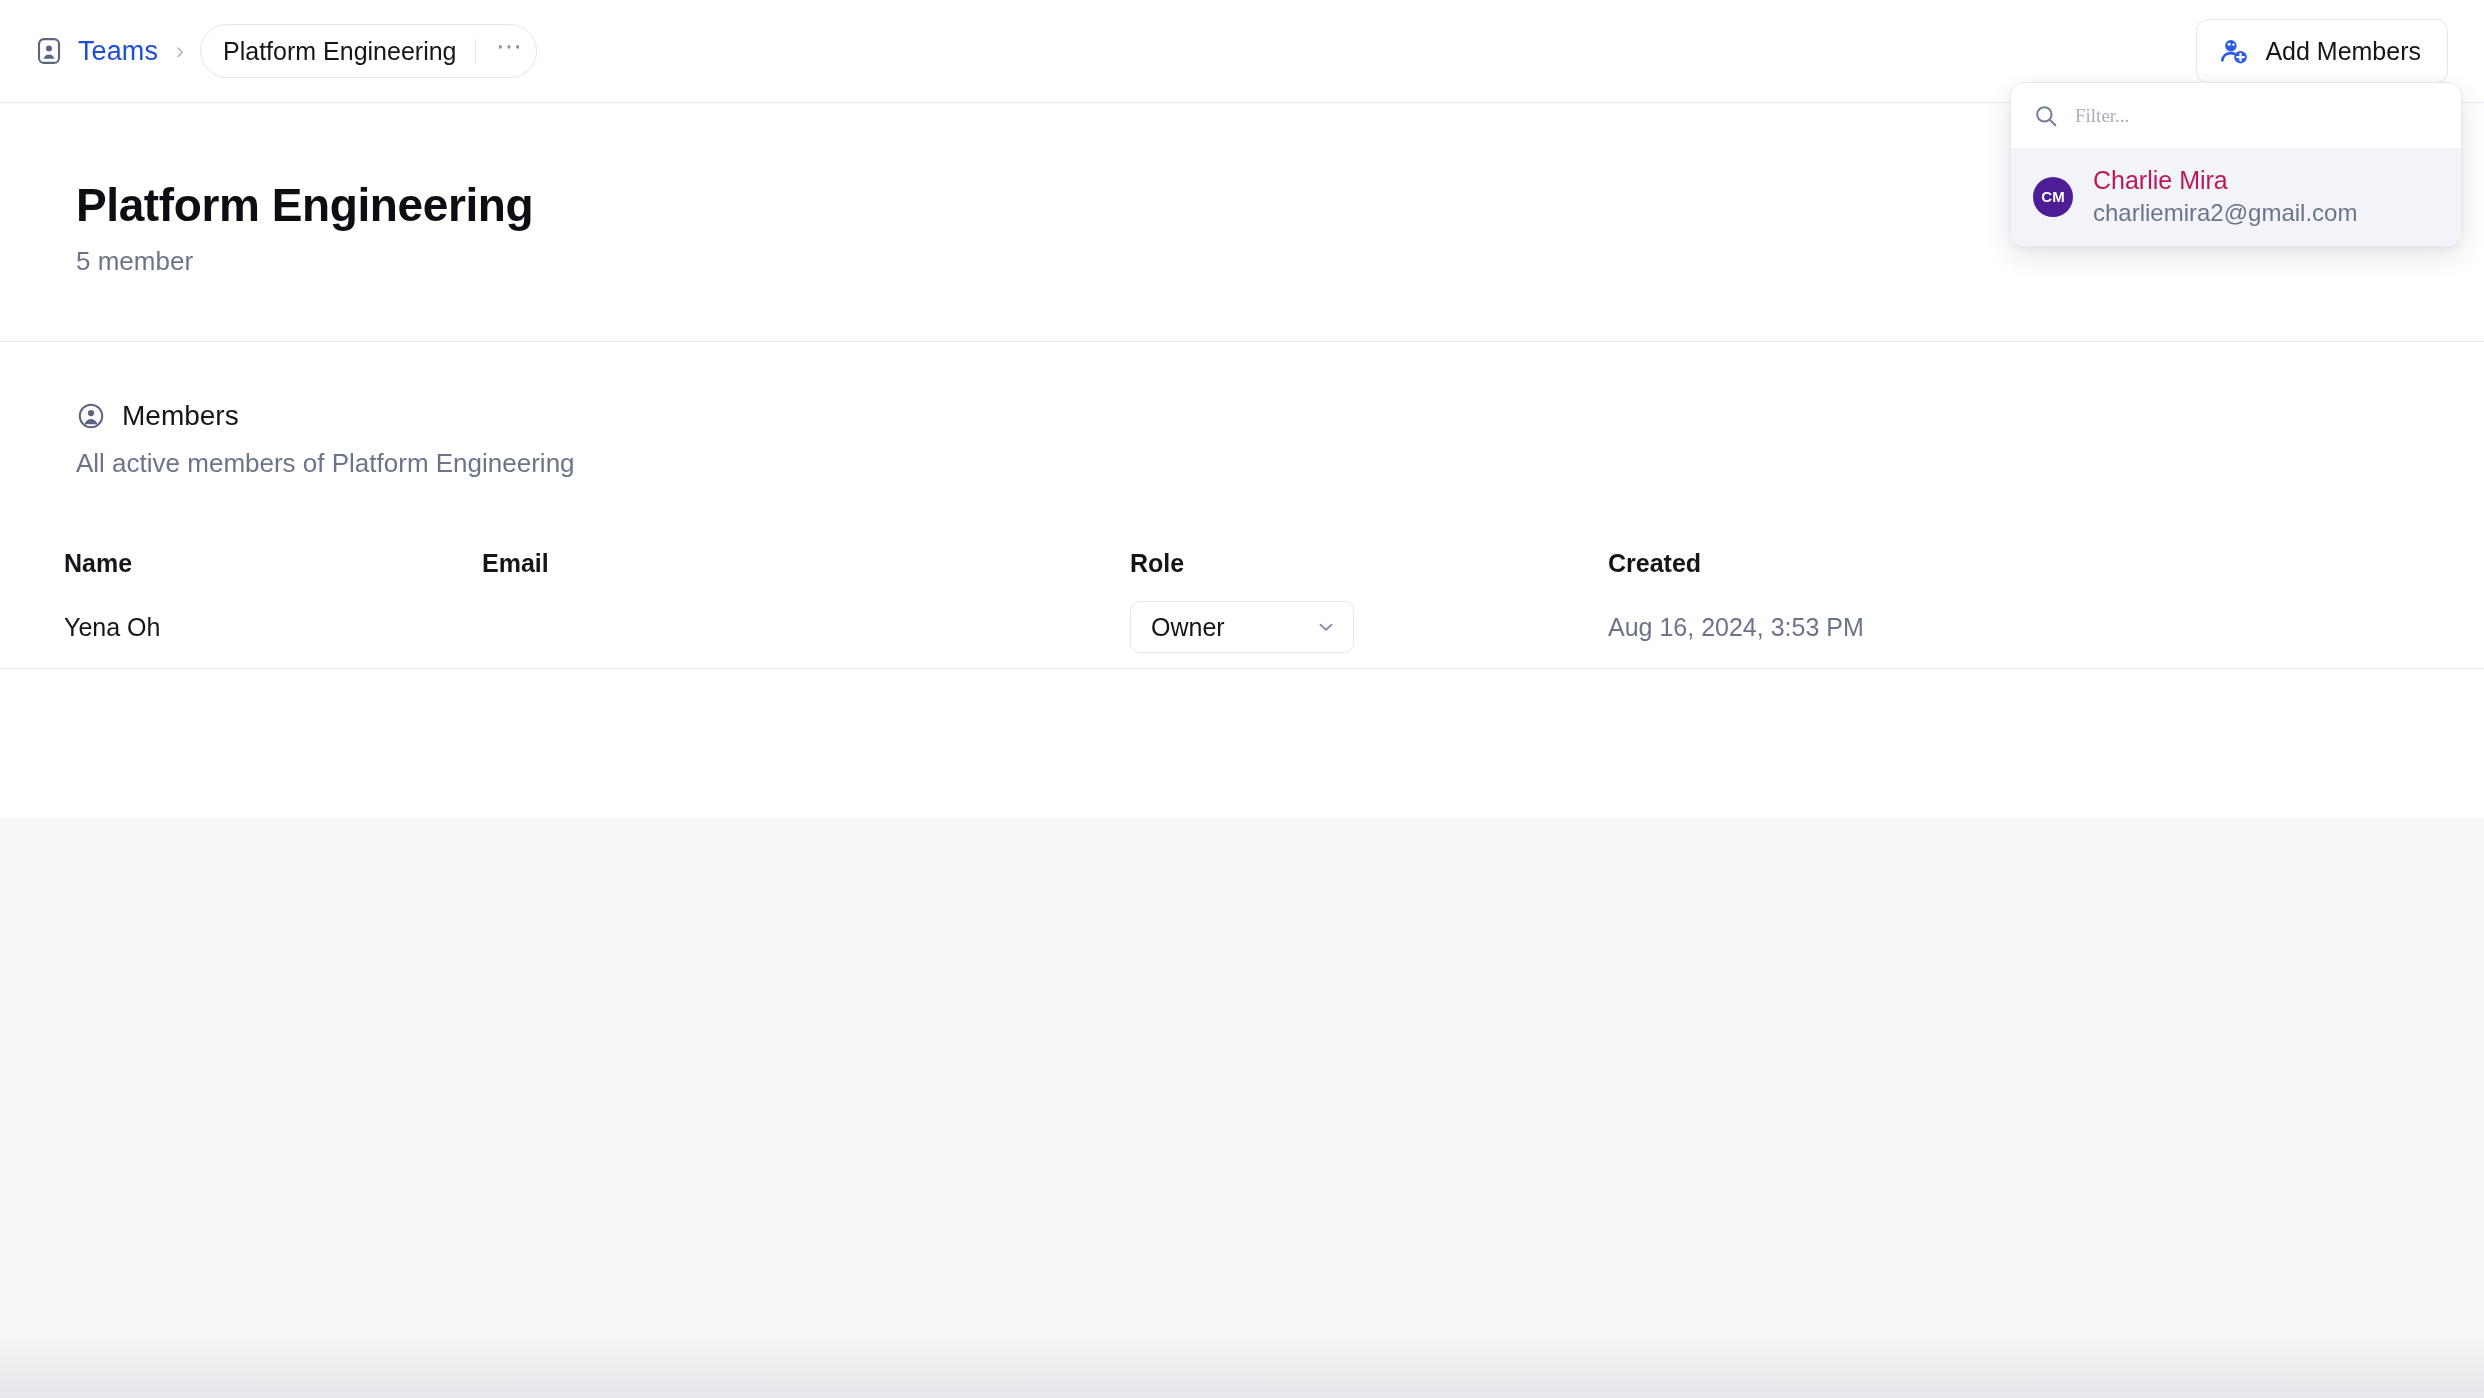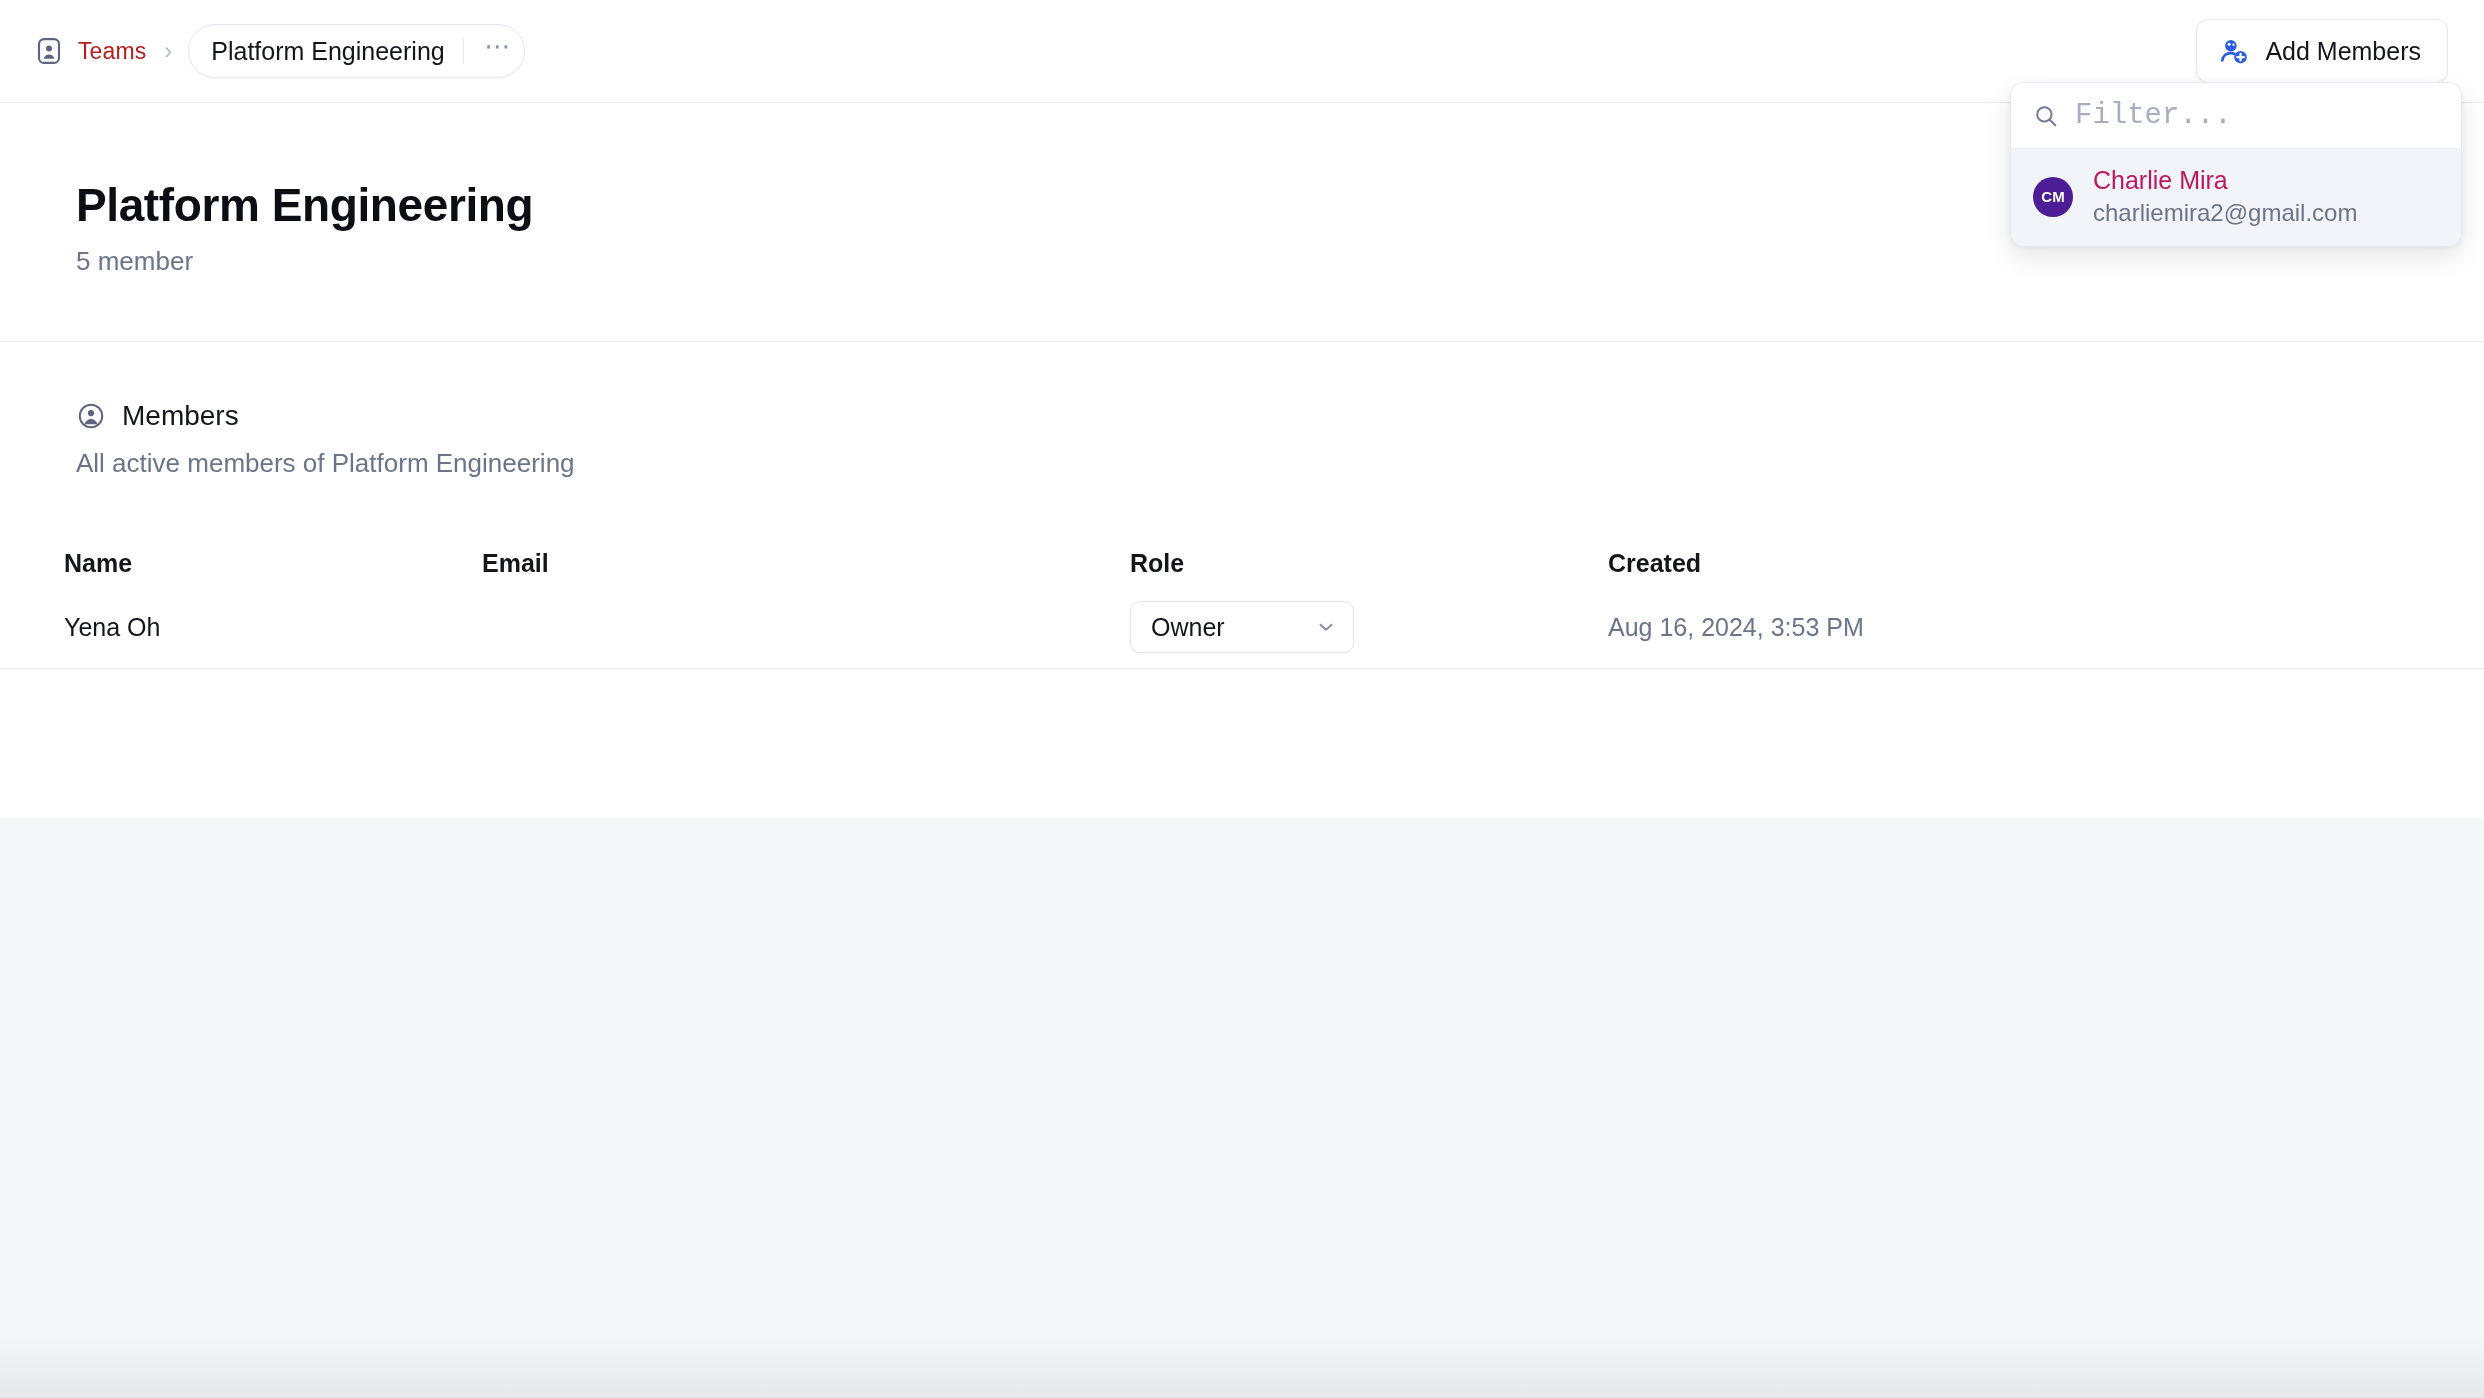--- a/index.html
+++ b/index.html
@@ -49,22 +49,22 @@
     width: 34px;
     height: 34px;
     display: flex;
     align-items: center;
     justify-content: center;
     color: #5c6480;
     margin-right: 10px;
   }
 
   .crumb-link {
-    font-size: 23px;
-    color: #b91c1c;
+    font-size: 27px;
+    color: #1d4ed8;
     letter-spacing: 0.1px;
     padding: 4px 2px;
     cursor: pointer;
     white-space: nowrap;
   }
 
   .crumb-sep {
     color: #b4bacb;
     font-size: 24px;
     margin: 0 16px;
@@ -163,22 +163,22 @@
     display: flex; align-items: center; justify-content: center;
     color: #767f96;
     flex: 0 0 auto;
   }
 
   .dd-input {
     flex: 1;
     border: none;
     outline: none;
     background: transparent;
-    font-family: Liberation Mono, monospace;
-    font-size: 29px;
+    font-family: Liberation Serif, serif;
+    font-size: 19px;
     color: #14161c;
     caret-color: #14161c;
     padding: 0;
   }
   .dd-input::placeholder { color: #a8aebf; }
 
   .dd-list { background: #ffffff; padding: 0; }
 
   .dd-item {
     display: flex;

